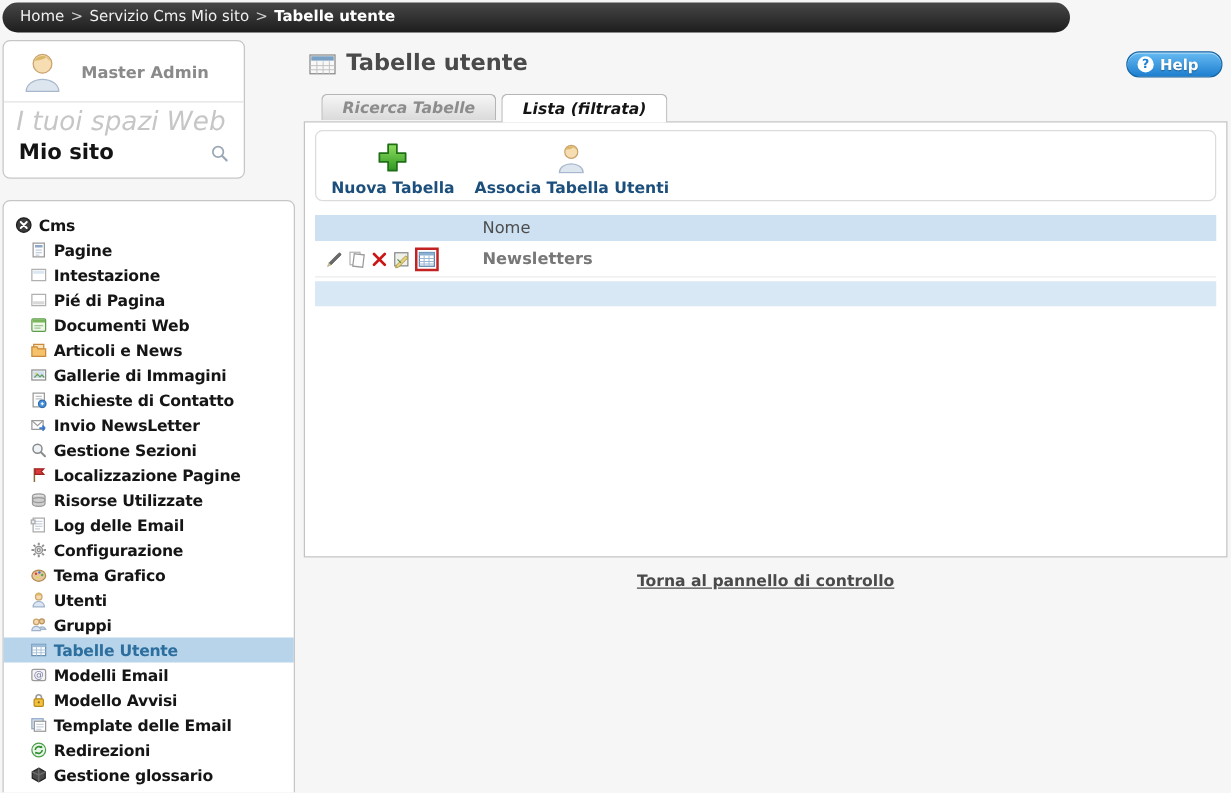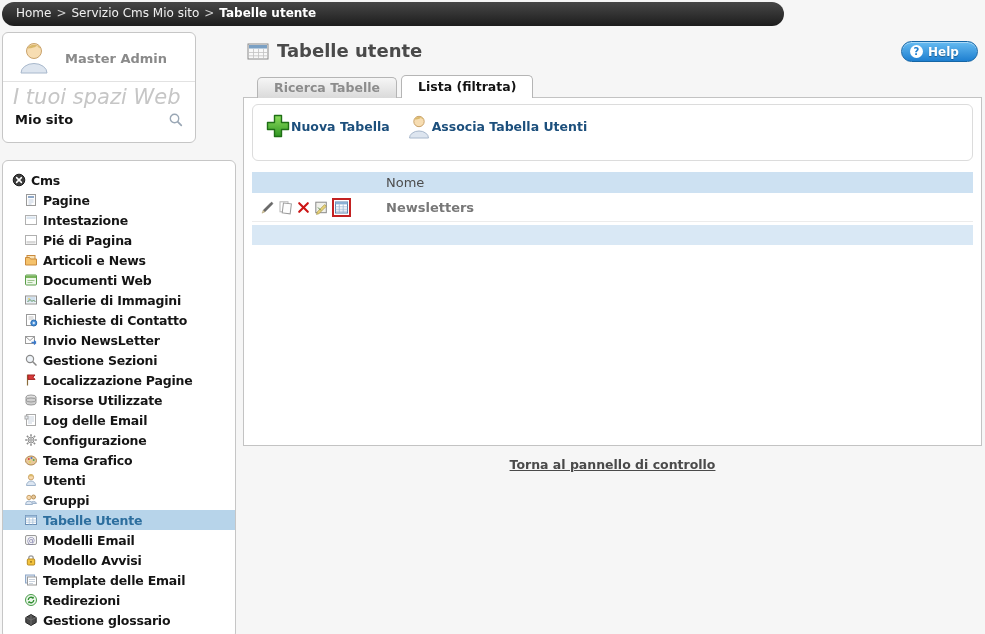--- a/index.html
+++ b/index.html
@@ -1,34 +1,34 @@
 <!DOCTYPE html>
 <html><head>
 <meta charset="utf-8">
 <style>
   * { box-sizing: border-box; }
   body { margin:0; background:#f6f6f6; font-family:"DejaVu Sans","Liberation Sans",sans-serif; }
   #page { position:relative; width:985px; height:634px; background:#f6f6f6; overflow:hidden; }
 
   
-  #breadcrumb { position:absolute; left:2px; top:2px; width:782px; height:24px; border-radius:12px;
+  #breadcrumb { position:absolute; left:2px; top:2px; width:854px; height:24px; border-radius:12px;
     background:linear-gradient(#474747,#1d1d1d); color:#fff; font-size:12px; line-height:23px;
     padding-left:14px; white-space:nowrap; }
   .bc-seg { color:#f0f0f0; }
   .bc-seg.current { font-weight:bold; color:#fff; }
   .bc-sep { color:#cfcfcf; padding:0 5px; }
 
   
   #user-panel { position:absolute; left:2px; top:32px; width:194px; height:111px; background:#fff;
     border:1px solid #c6c6c6; border-radius:6px; }
   .up-head { display:flex; align-items:center; gap:12px; padding:6px 10px 3px 12px; border-bottom:1px solid #e2e2e2; }
   .up-name { font-weight:bold; font-size:13px; color:#8a8a8a; }
   .up-tagline { font-style:italic; font-size:21px; color:#c6c6c6; padding:3px 0 0 10px; }
   .up-site { display:flex; justify-content:space-between; align-items:center; padding:3px 12px 0 12px; }
-  .up-site-name { font-weight:bold; font-size:13px; color:#141414; }
+  .up-site-name { font-weight:bold; font-size:17px; color:#141414; }
   .up-search { cursor:pointer; display:inline-flex; }
 
   
   #menu-panel { position:absolute; left:2px; top:160px; width:234px; height:479px; background:#fff;
     border:1px solid #c6c6c6; border-radius:6px; padding-top:9px; }
   .menu-item { display:flex; align-items:center; height:20px; gap:5px; padding-left:20px; cursor:pointer; }
   .menu-item.root { padding-left:8px; }
   .mi-icon { width:15px; height:15px; flex:0 0 15px; display:inline-flex; align-items:center; justify-content:center; }
   .mi-label { font-weight:bold; font-size:12.5px; color:#151515; white-space:nowrap; letter-spacing:-0.2px; }
   .menu-item.selected { background:#b7d4ea; }
@@ -38,32 +38,32 @@
   #main-title-icon { position:absolute; left:247px; top:42px; display:inline-flex; }
   #main-title { position:absolute; left:277px; top:40px; font-size:18px; font-weight:bold; color:#4a4a4a; }
   #help-btn { position:absolute; left:901px; top:41px; width:77px; height:21px; border-radius:11px;
     background:linear-gradient(#66bbf1,#1e7fd0); border:1px solid #1566a6; display:flex; align-items:center;
     gap:5px; padding-left:8px; cursor:pointer; box-shadow:inset 0 1px 0 rgba(255,255,255,.45); }
   .help-q { width:13px; height:13px; border-radius:50%; background:#fff; color:#1e7fd0; font-size:10px;
     font-weight:bold; text-align:center; line-height:13px; }
   .help-label { color:#fff; font-weight:bold; font-size:12px; text-shadow:0 1px 1px rgba(0,0,0,.35); }
 
   
-  #tabs { position:absolute; left:257px; top:75px; display:flex; gap:4px; z-index:2; align-items:flex-end; }
+  #tabs { position:absolute; left:257px; top:75px; display:flex; gap:4px; z-index:2; align-items:flex-start;font-style:italic; }
   .tab { height:21px; line-height:20px; padding:0 16px; font-size:12.5px; font-weight:bold;
     border:1px solid #b5b5b5; border-bottom:none; border-radius:5px 5px 0 0; cursor:pointer; }
   .tab.inactive { background:linear-gradient(#f6f6f6,#dadada); color:#8c8c8c; }
   .tab.active { background:#fff; color:#141414; height:23px; line-height:22px; }
 
   
   #content-panel { position:absolute; left:243px; top:97px; width:739px; height:349px; background:#fff;
     border:1px solid #c3c3c3; }
   #toolbar { position:absolute; left:8px; top:6px; right:8px; height:57px; border:1px solid #dcdcdc;
     border-radius:6px; display:flex; align-items:flex-start; padding-left:12px; gap:16px; background:#fff; }
-  .tool-btn { display:flex; flex-direction:row; align-items:center; padding-top:5px; cursor:pointer; }
+  .tool-btn { display:flex; flex-direction:column; align-items:center; padding-top:5px; cursor:pointer; }
   .tool-icon { height:29px; display:flex; align-items:flex-end; }
   .tool-label { font-size:12.5px; font-weight:bold; color:#1c4f7c; margin-top:3px; white-space:nowrap; }
 
   #table { position:absolute; left:8px; top:74px; right:8px; }
   .thead { height:21px; background:#cde1f2; display:flex; align-items:center; }
   .th-name { margin-left:134px; font-size:13px; font-weight:normal; color:#4d4d4d; cursor:pointer; }
   .trow { height:29px; background:#fff; border-bottom:1px solid #ececec; display:flex; align-items:center;font-weight:bold; }
   .actions { width:134px; padding-left:8px; display:flex; align-items:center; gap:3px; }
   .action { display:inline-flex; cursor:pointer; align-items:center; }
   .action.hl { border:2px solid #c32222; }
@@ -135,35 +135,35 @@
           <svg width="14" height="14" viewBox="0 0 14 14" xmlns="http://www.w3.org/2000/svg">
             <rect x="1.5" y="2.5" width="11" height="9" fill="#fff" stroke="#b0b0b0"></rect>
             <rect x="2.5" y="8" width="9" height="2.5" fill="#d8d8d8"></rect>
           </svg>
         </span>
         <span class="mi-label">Pié di Pagina</span>
       </div>
       <div class="menu-item">
         <span class="mi-icon">
           <svg width="14" height="14" viewBox="0 0 14 14" xmlns="http://www.w3.org/2000/svg">
-            <rect x="3" y="2.5" width="8" height="4" fill="#fae3b8" stroke="#c98a3d"></rect>
-            <path d="M1.5 4.5 h4 l1 1.5 h6 v6 h-11 z" fill="#f5c26b" stroke="#c98a3d"></path>
-          </svg>
-        </span>
-        <span class="mi-label">Articoli e News</span>
-      </div>
-      <div class="menu-item">
-        <span class="mi-icon">
-          <svg width="14" height="14" viewBox="0 0 14 14" xmlns="http://www.w3.org/2000/svg">
             <rect x="1.5" y="2" width="11" height="10" rx="1" fill="#eef7ea" stroke="#5a9e4a"></rect>
             <rect x="2" y="2.5" width="10" height="2.5" fill="#7ab55c"></rect>
             <path d="M3.5 7.5 h7 M3.5 9.5 h5" stroke="#9cc48e"></path>
           </svg>
         </span>
         <span class="mi-label">Documenti Web</span>
+      </div>
+      <div class="menu-item">
+        <span class="mi-icon">
+          <svg width="14" height="14" viewBox="0 0 14 14" xmlns="http://www.w3.org/2000/svg">
+            <rect x="3" y="2.5" width="8" height="4" fill="#fae3b8" stroke="#c98a3d"></rect>
+            <path d="M1.5 4.5 h4 l1 1.5 h6 v6 h-11 z" fill="#f5c26b" stroke="#c98a3d"></path>
+          </svg>
+        </span>
+        <span class="mi-label">Articoli e News</span>
       </div>
       <div class="menu-item">
         <span class="mi-icon">
           <svg width="14" height="14" viewBox="0 0 14 14" xmlns="http://www.w3.org/2000/svg">
             <rect x="1.5" y="3" width="11" height="8" fill="#fff" stroke="#8f8f8f"></rect>
             <rect x="2.5" y="4" width="9" height="5.5" fill="#cfe0ee"></rect>
             <circle cx="5" cy="5.8" r="0.9" fill="#f0d060"></circle>
             <path d="M3.5 9 l2.5-2.5 2 2 1.5-1.5 2 2" stroke="#6a9a5f" fill="none"></path>
           </svg>
         </span>

